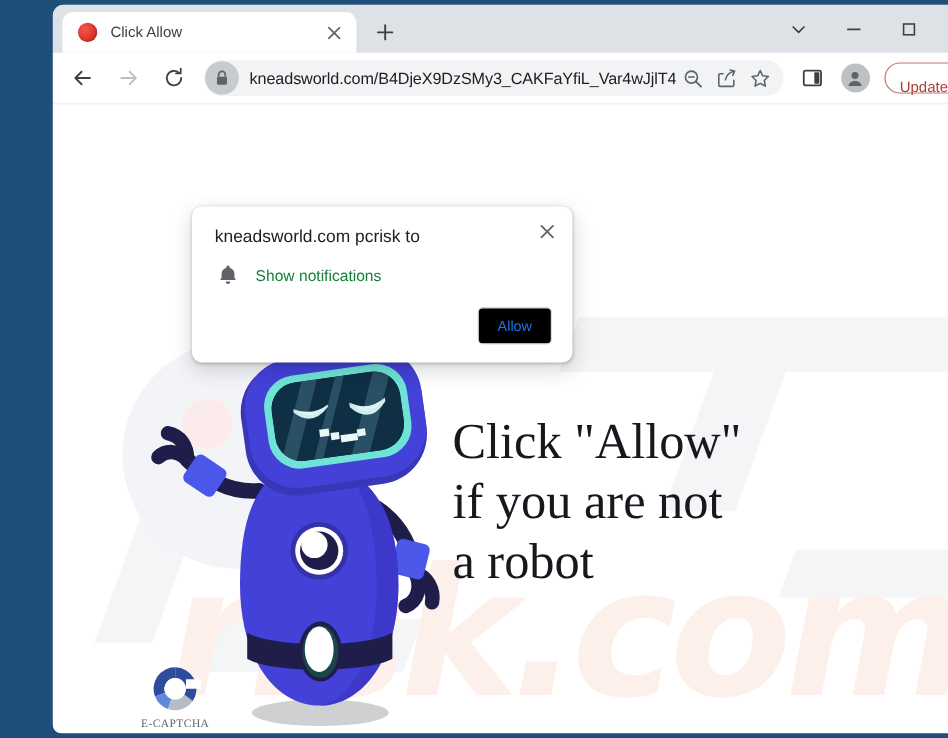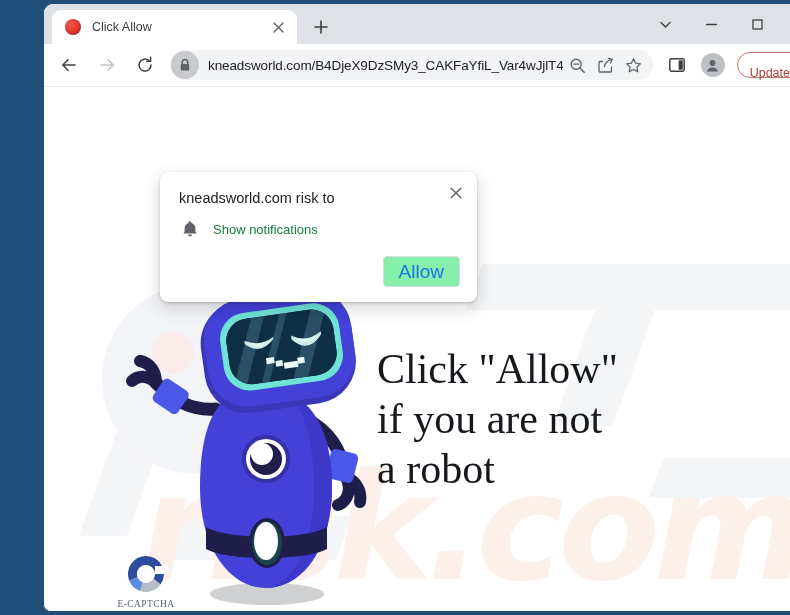--- a/index.html
+++ b/index.html
@@ -320,24 +320,24 @@
     display: flex;
     justify-content: flex-end;
     gap: 9px;
     padding: 18px 17px 15px 17px;
   }
   .perm-btn {
     min-width: 62px;
     height: 31px;
     border: 1px solid #dadce0;
     border-radius: 4px;
-    background: #86efac;
+    background: #000000;
     color: #1a73e8;
     font-family: "Liberation Sans", sans-serif;
-    font-size: 19px;
+    font-size: 12px;
     display: flex; align-items: center; justify-content: center;
     padding: 0 15px;
   }
 
   .vp-divider {
     position: absolute;
     left: 0; top: 0; right: 0;
     height: 1px;
     background: #e8eaed;
   }
@@ -563,21 +563,21 @@
           <path d="M5.2 28.5 A18 18 0 0 0 16 38.9 L19 30 A9 9 0 0 1 13.6 25.2 Z" fill="#5b8ae0"></path>
           <path d="M16 38.9 A18 18 0 0 0 36.6 32.2 L29.3 26.6 A9 9 0 0 1 19 30 Z" fill="#b6bcc6"></path>
           <path d="M36.6 32.2 A18 18 0 0 0 22 4 L22 13 A9 9 0 0 1 29.3 26.6 Z" fill="#2f4b9b"></path>
           <circle cx="22" cy="22" r="9" fill="#ffffff"></circle>
           <path d="M31 22 L44 22 L44 14 L31 14 Z" fill="#ffffff"></path>
         </svg>
         <div class="captcha-label">E-CAPTCHA</div>
       </div>
 
       <div class="perm-popup">
-        <div class="perm-title">kneadsworld.com risk to</div>
+        <div class="perm-title">kneadsworld.com pcrisk to</div>
 
         <div class="perm-close">
           <svg width="12" height="12" viewBox="0 0 12 12">
             <path d="M1.2 1.2 L10.8 10.8 M10.8 1.2 L1.2 10.8" stroke="#5f6368" stroke-width="1.5" stroke-linecap="round"></path>
           </svg>
         </div>
 
         <div class="perm-row">
           <span class="perm-row-icon">
             <svg width="16" height="18" viewBox="0 0 16 18">

